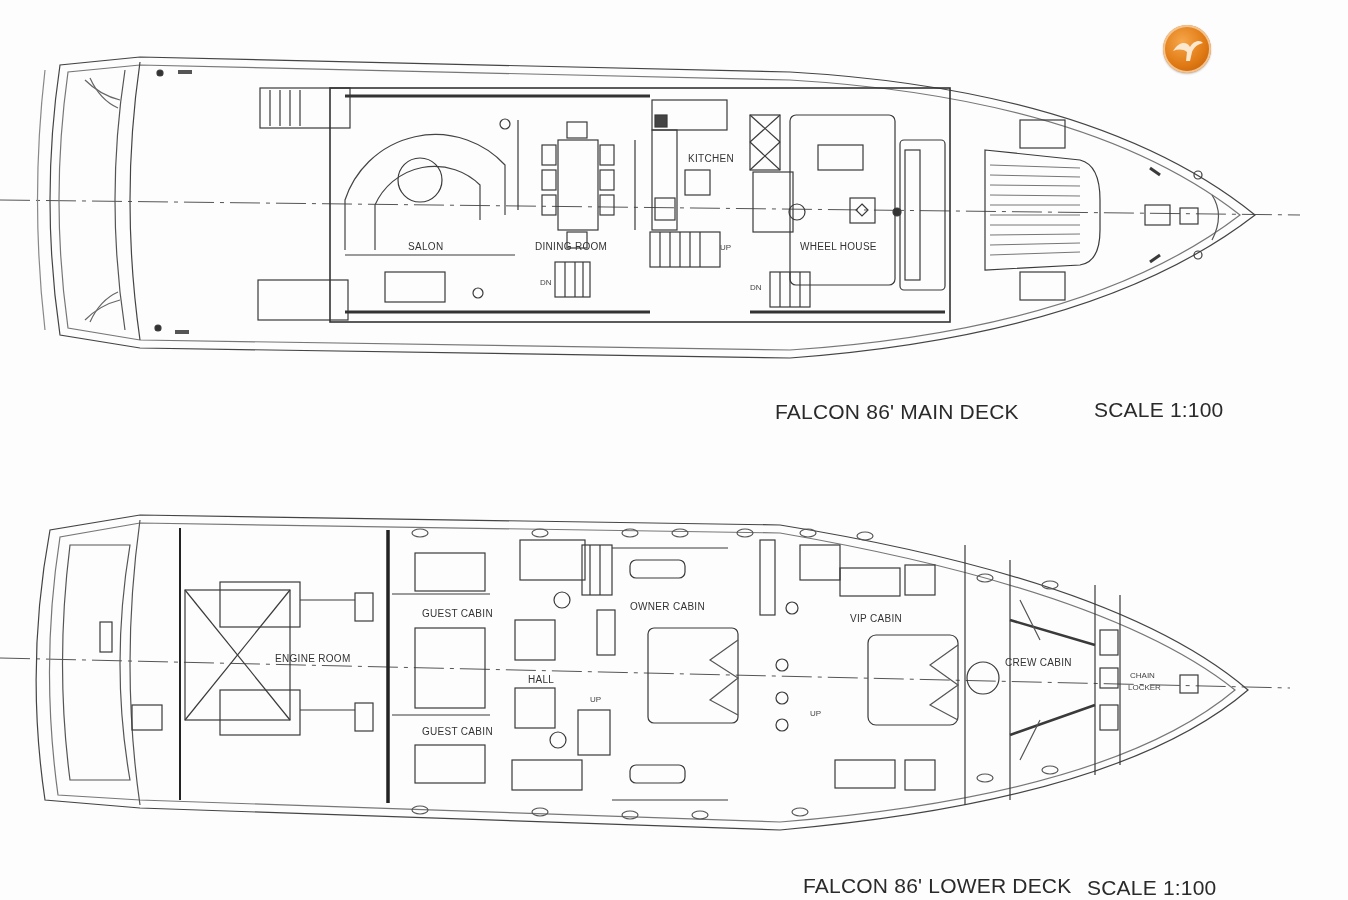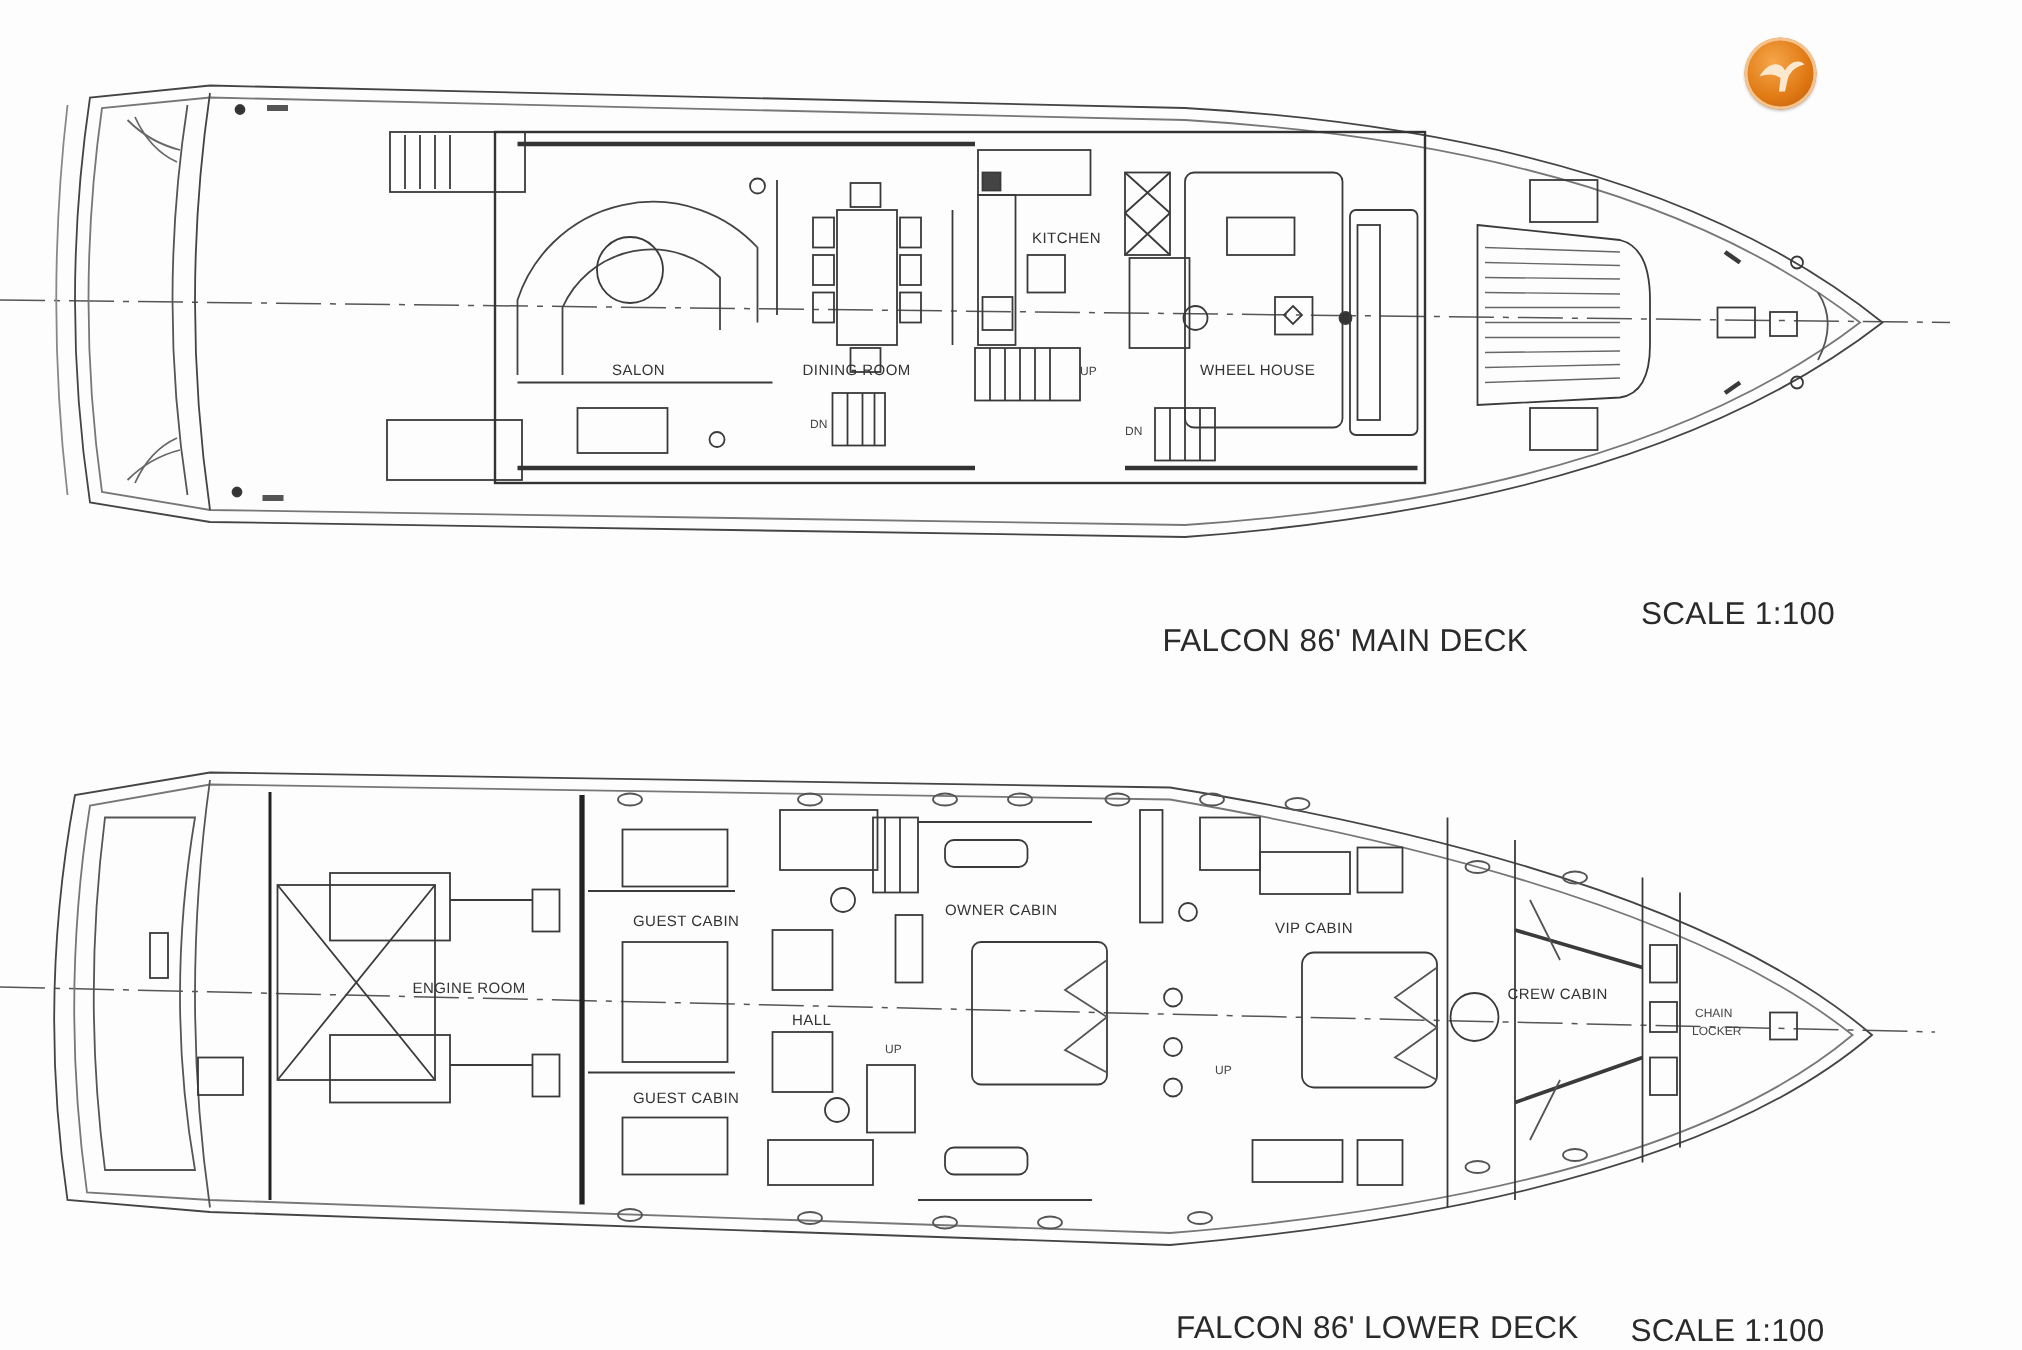--- a/index.html
+++ b/index.html
@@ -141,21 +141,21 @@
     <text class="room-label" x="408" y="250" stroke="none">SALON</text>
     <text class="room-label" x="535" y="250" stroke="none">DINING ROOM</text>
     <text class="room-label" x="688" y="162" stroke="none">KITCHEN</text>
     <text class="room-label" x="800" y="250" stroke="none">WHEEL HOUSE</text>
     <text class="small-label" x="720" y="250" stroke="none">UP</text>
     <text class="small-label" x="540" y="285" stroke="none">DN</text>
     <text class="small-label" x="750" y="290" stroke="none">DN</text>
   </svg>
 </div>
 
-<div class="caption" style="left:775px; top:416px;">FALCON 86'  MAIN DECK</div>
+<div class="caption" style="left:775px; top:400px;">FALCON 86'  MAIN DECK</div>
 <div class="caption" style="left:1094px; top:398px;">SCALE 1:100</div>
 
 <div class="plan" style="top:500px;">
   <svg width="1348" height="340" viewBox="0 500 1348 340" fill="none" stroke="#3a3a3a" stroke-width="1.2">
     <line x1="0" y1="658" x2="1290" y2="688" stroke="#555" stroke-width="1" stroke-dasharray="30 6 4 6"></line>
 
     <path d="M50 530 Q25 665 45 800 L140 808 L780 830 Q1120 800 1248 690 Q1120 580 780 525 L140 515 Z" stroke="#444"></path>
     <path d="M60 537 Q40 665 58 795 L140 800 L780 822 Q1110 795 1235 690 Q1110 590 780 533 L140 523 Z" stroke="#777"></path>
     <path d="M70 545 L130 545 Q110 665 130 780 L70 780 Q55 665 70 545 Z" stroke="#555"></path>
     <path d="M140 520 Q120 665 140 805" stroke="#555"></path>
@@ -253,14 +253,14 @@
     <text class="small-label" x="590" y="702" stroke="none">UP</text>
     <text class="room-label" x="630" y="610" stroke="none">OWNER CABIN</text>
     <text class="room-label" x="850" y="622" stroke="none">VIP CABIN</text>
     <text class="small-label" x="810" y="716" stroke="none">UP</text>
     <text class="room-label" x="1005" y="666" stroke="none">CREW CABIN</text>
     <text class="small-label" x="1130" y="678" stroke="none">CHAIN</text>
     <text class="small-label" x="1128" y="690" stroke="none">LOCKER</text>
   </svg>
 </div>
 
-<div class="caption" style="left:784px; top:874px;">FALCON 86'  LOWER DECK</div>
+<div class="caption" style="left:803px; top:874px;">FALCON 86'  LOWER DECK</div>
 <div class="caption" style="left:1087px; top:876px;">SCALE 1:100</div>
 
 </body></html>

